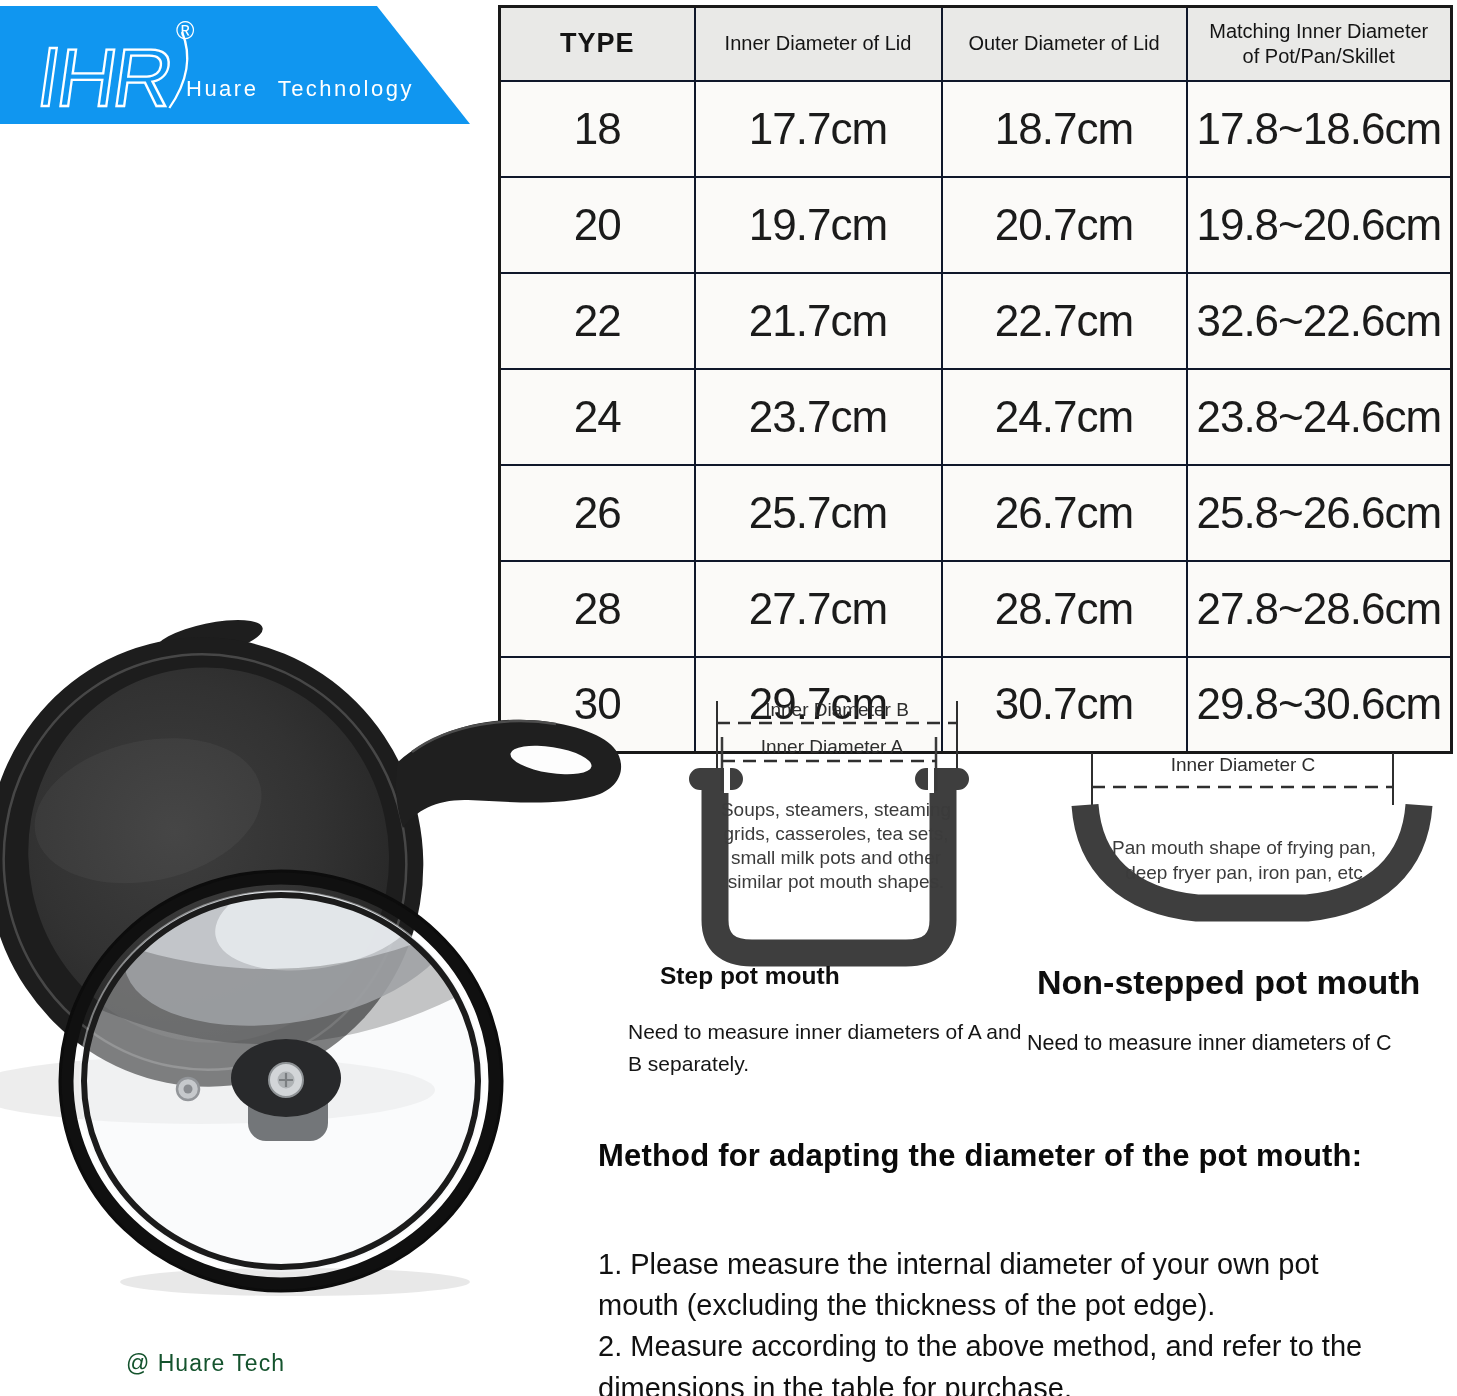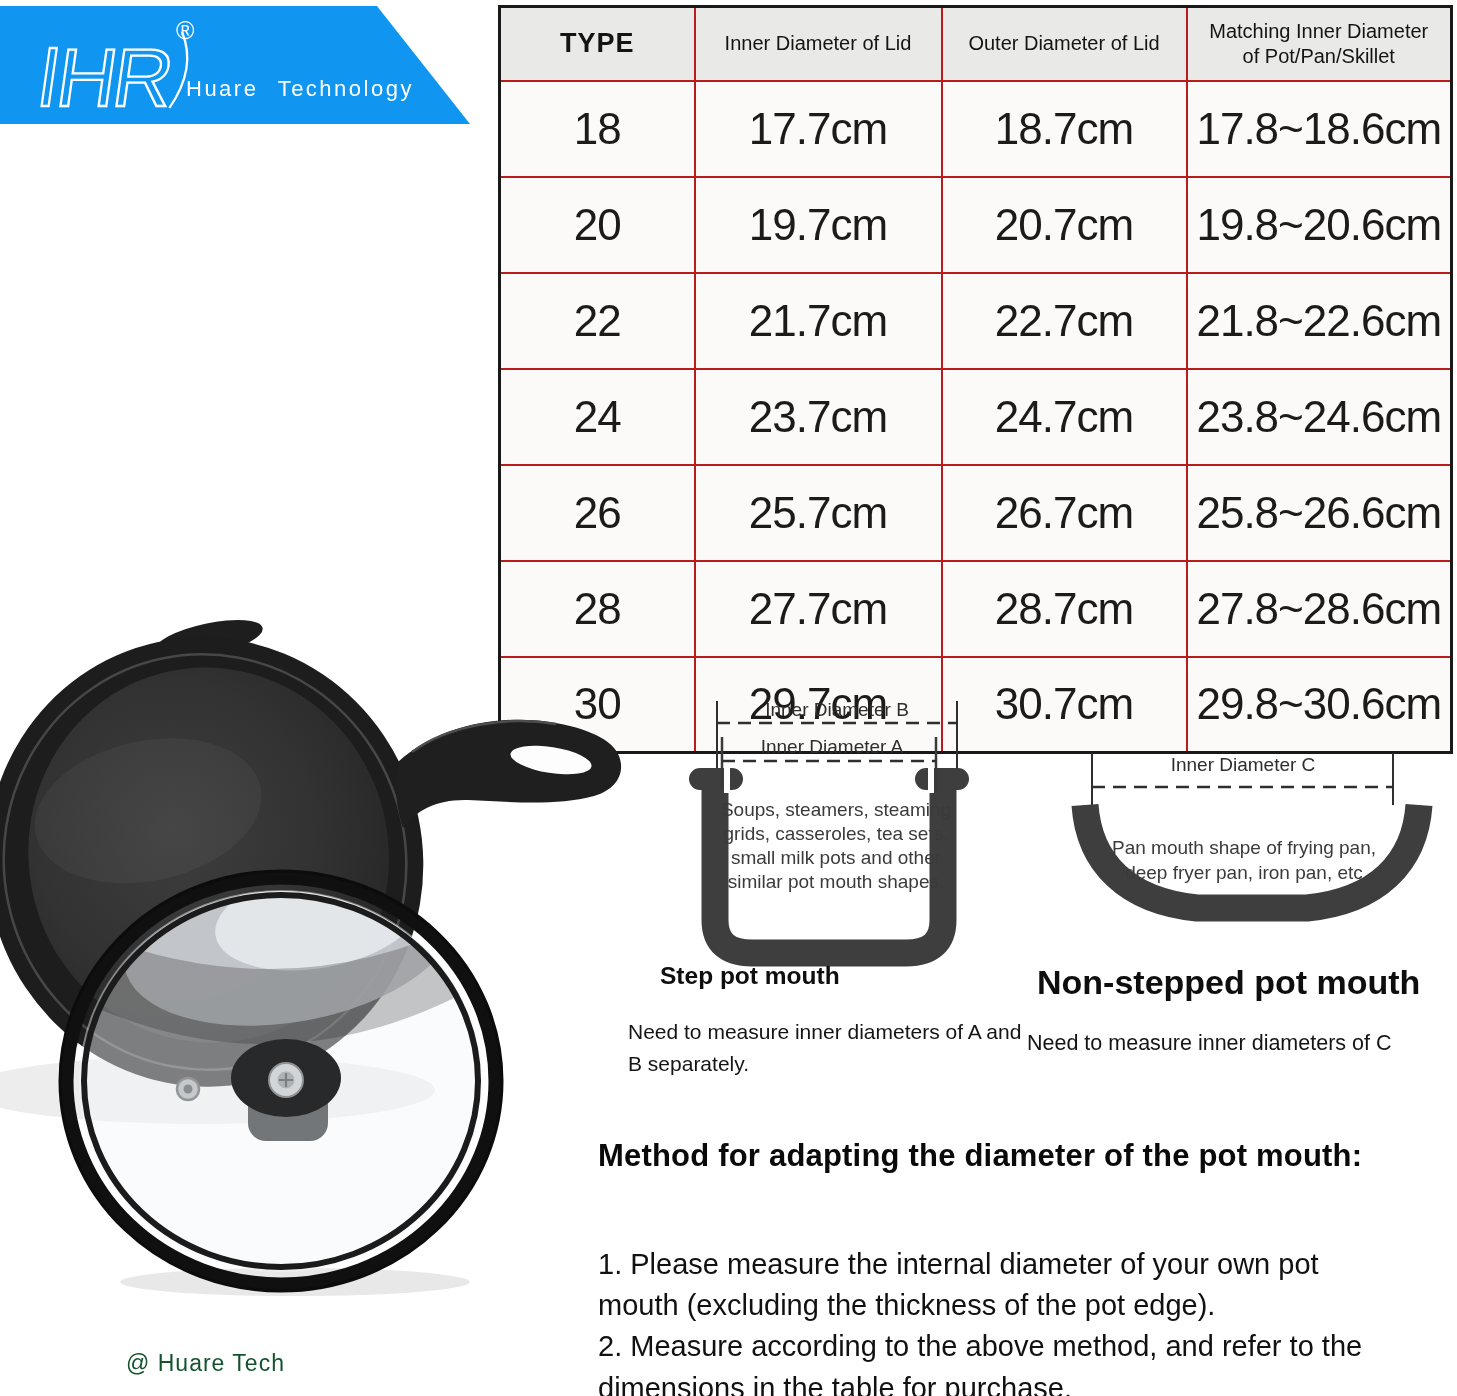--- a/index.html
+++ b/index.html
@@ -33,21 +33,21 @@
   
   .size-table {
     position: absolute; left: 498px; top: 5px;
     border-collapse: collapse;
     table-layout: fixed;
     width: 952px; height: 634px;
     border: 3px solid #191919;
     background: #fbfaf8;
   }
   .size-table th, .size-table td {
-    border: 2px solid #b91c1c;
+    border: 2px solid #0f172a;
     text-align: center;
     vertical-align: middle;
     padding: 0;
     margin-top: 46px;
   }
   .size-table th {
     background: #e9e9e7;
     height: 74px;
     font-weight: 400;
     font-size: 20px;
@@ -139,21 +139,21 @@
       <tr>
         <td>20</td>
         <td>19.7cm</td>
         <td>20.7cm</td>
         <td>19.8~20.6cm</td>
       </tr>
       <tr>
         <td>22</td>
         <td>21.7cm</td>
         <td>22.7cm</td>
-        <td>21.8~22.6cm</td>
+        <td>32.6~22.6cm</td>
       </tr>
       <tr>
         <td>24</td>
         <td>23.7cm</td>
         <td>24.7cm</td>
         <td>23.8~24.6cm</td>
       </tr>
       <tr>
         <td>26</td>
         <td>25.7cm</td>

